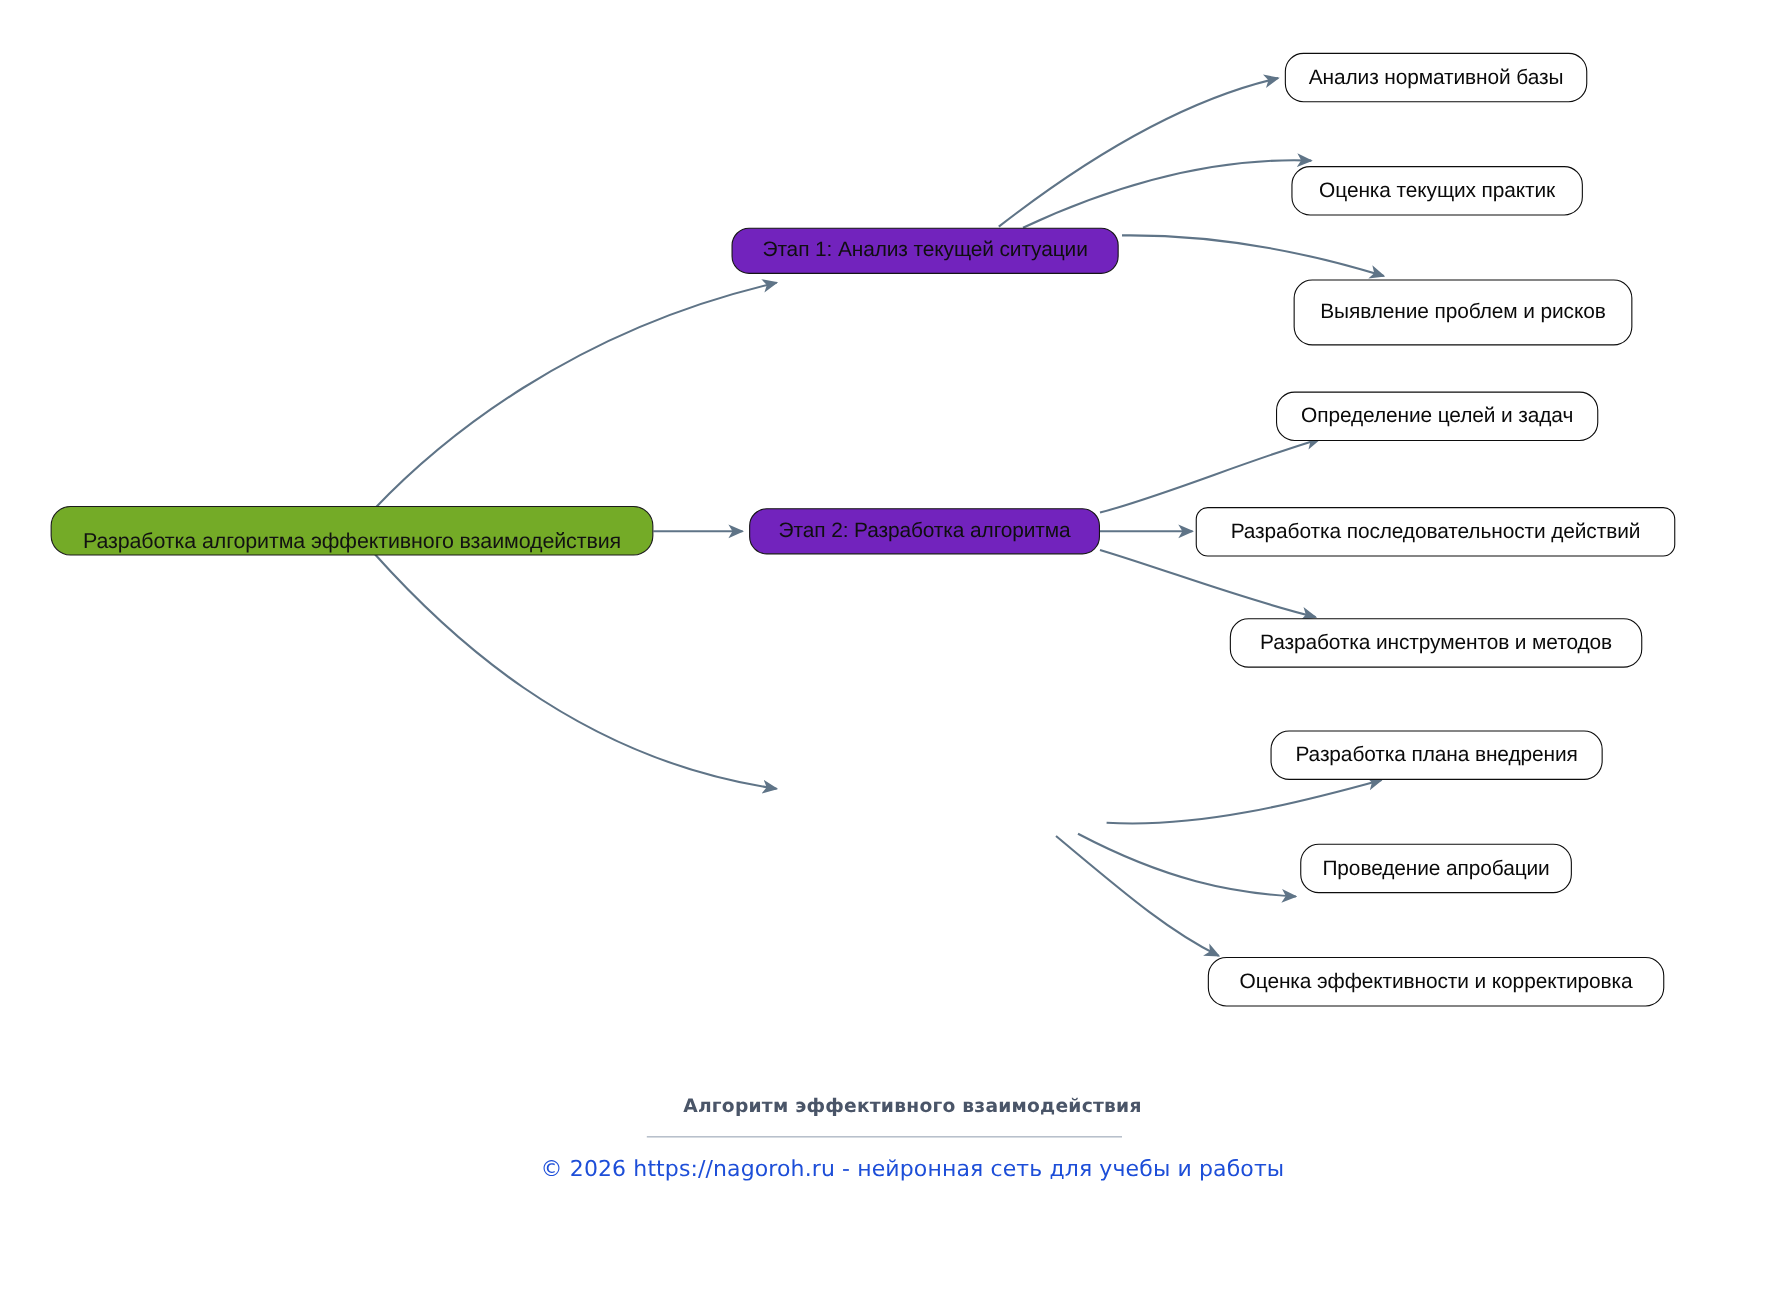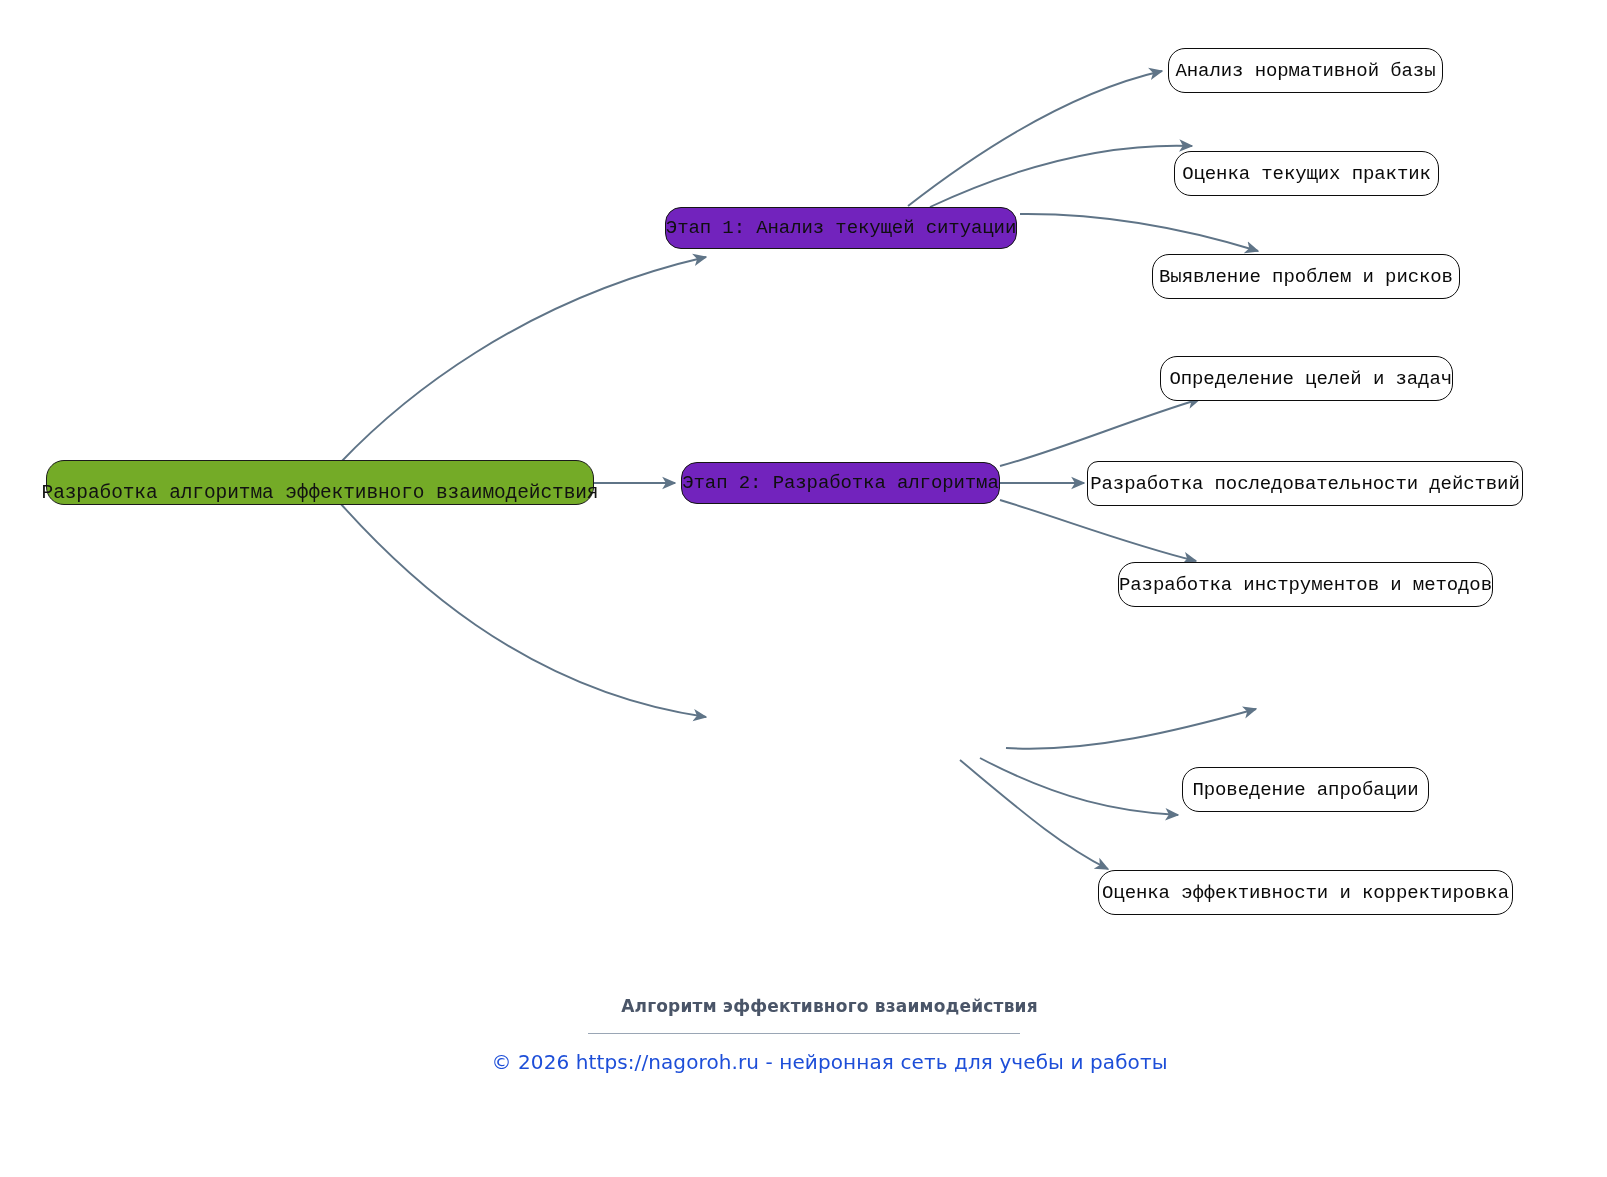--- a/index.html
+++ b/index.html
@@ -33,21 +33,21 @@
   }
 
   .node {
     position: absolute;
     box-sizing: border-box;
     display: flex;
     align-items: center;
     justify-content: center;
     white-space: nowrap;
     border-radius: 16px;
-    font-family: Liberation Mono, monospace;
+    font-family: Liberation Sans, sans-serif;
     letter-spacing: -0.1px;
   }
 
   .node-root {
     background: #74ab27;
     border: 1.6px solid #1b1b1b;
     color: #121212;
     font-size: 19.5px;
     border-radius: 18px;
     align-items: flex-end;
@@ -139,37 +139,40 @@
 
   <div class="node node-stage" style="left:665px; top:207px; width:352px; height:42px;">
     <span>Этап 1: Анализ текущей ситуации</span>
   </div>
   <div class="node node-leaf" style="left:1168px; top:48px; width:275px; height:45px;">
     <span>Анализ нормативной базы</span>
   </div>
   <div class="node node-leaf" style="left:1174px; top:151px; width:265px; height:45px;">
     <span>Оценка текущих практик</span>
   </div>
-  <div class="node node-leaf" style="left:1152px; top:254px; width:308px; height:45px;">
+  <div class="node node-leaf" style="left:1176px; top:254px; width:308px; height:60px;">
     <span>Выявление проблем и рисков</span>
   </div>
 
   <div class="node node-stage" style="left:681px; top:462px; width:319px; height:42px;">
     <span>Этап 2: Разработка алгоритма</span>
   </div>
-  <div class="node node-leaf" style="left:1160px; top:356px; width:293px; height:45px;justify-content:flex-end;">
+  <div class="node node-leaf" style="left:1160px; top:356px; width:293px; height:45px;">
     <span>Определение целей и задач</span>
   </div>
   <div class="node node-leaf" style="left:1087px; top:461px; width:436px; height:45px;border-radius:11px;">
     <span>Разработка последовательности действий</span>
   </div>
   <div class="node node-leaf" style="left:1118px; top:562px; width:375px; height:45px;">
     <span>Разработка инструментов и методов</span>
   </div>
 
+  <div class="node node-leaf" style="left:1155px; top:664px; width:302px; height:45px;">
+    <span>Разработка плана внедрения</span>
+  </div>
   <div class="node node-leaf" style="left:1182px; top:767px; width:247px; height:45px;">
     <span>Проведение апробации</span>
   </div>
   <div class="node node-leaf" style="left:1098px; top:870px; width:415px; height:45px;">
     <span>Оценка эффективности и корректировка</span>
   </div>
 
   <div class="footer" id="footer-title">Алгоритм эффективного взаимодействия</div>
   <div id="footer-rule"></div>
   <div class="footer" id="footer-credit">© 2026 https://nagoroh.ru - нейронная сеть для учебы и работы</div>

